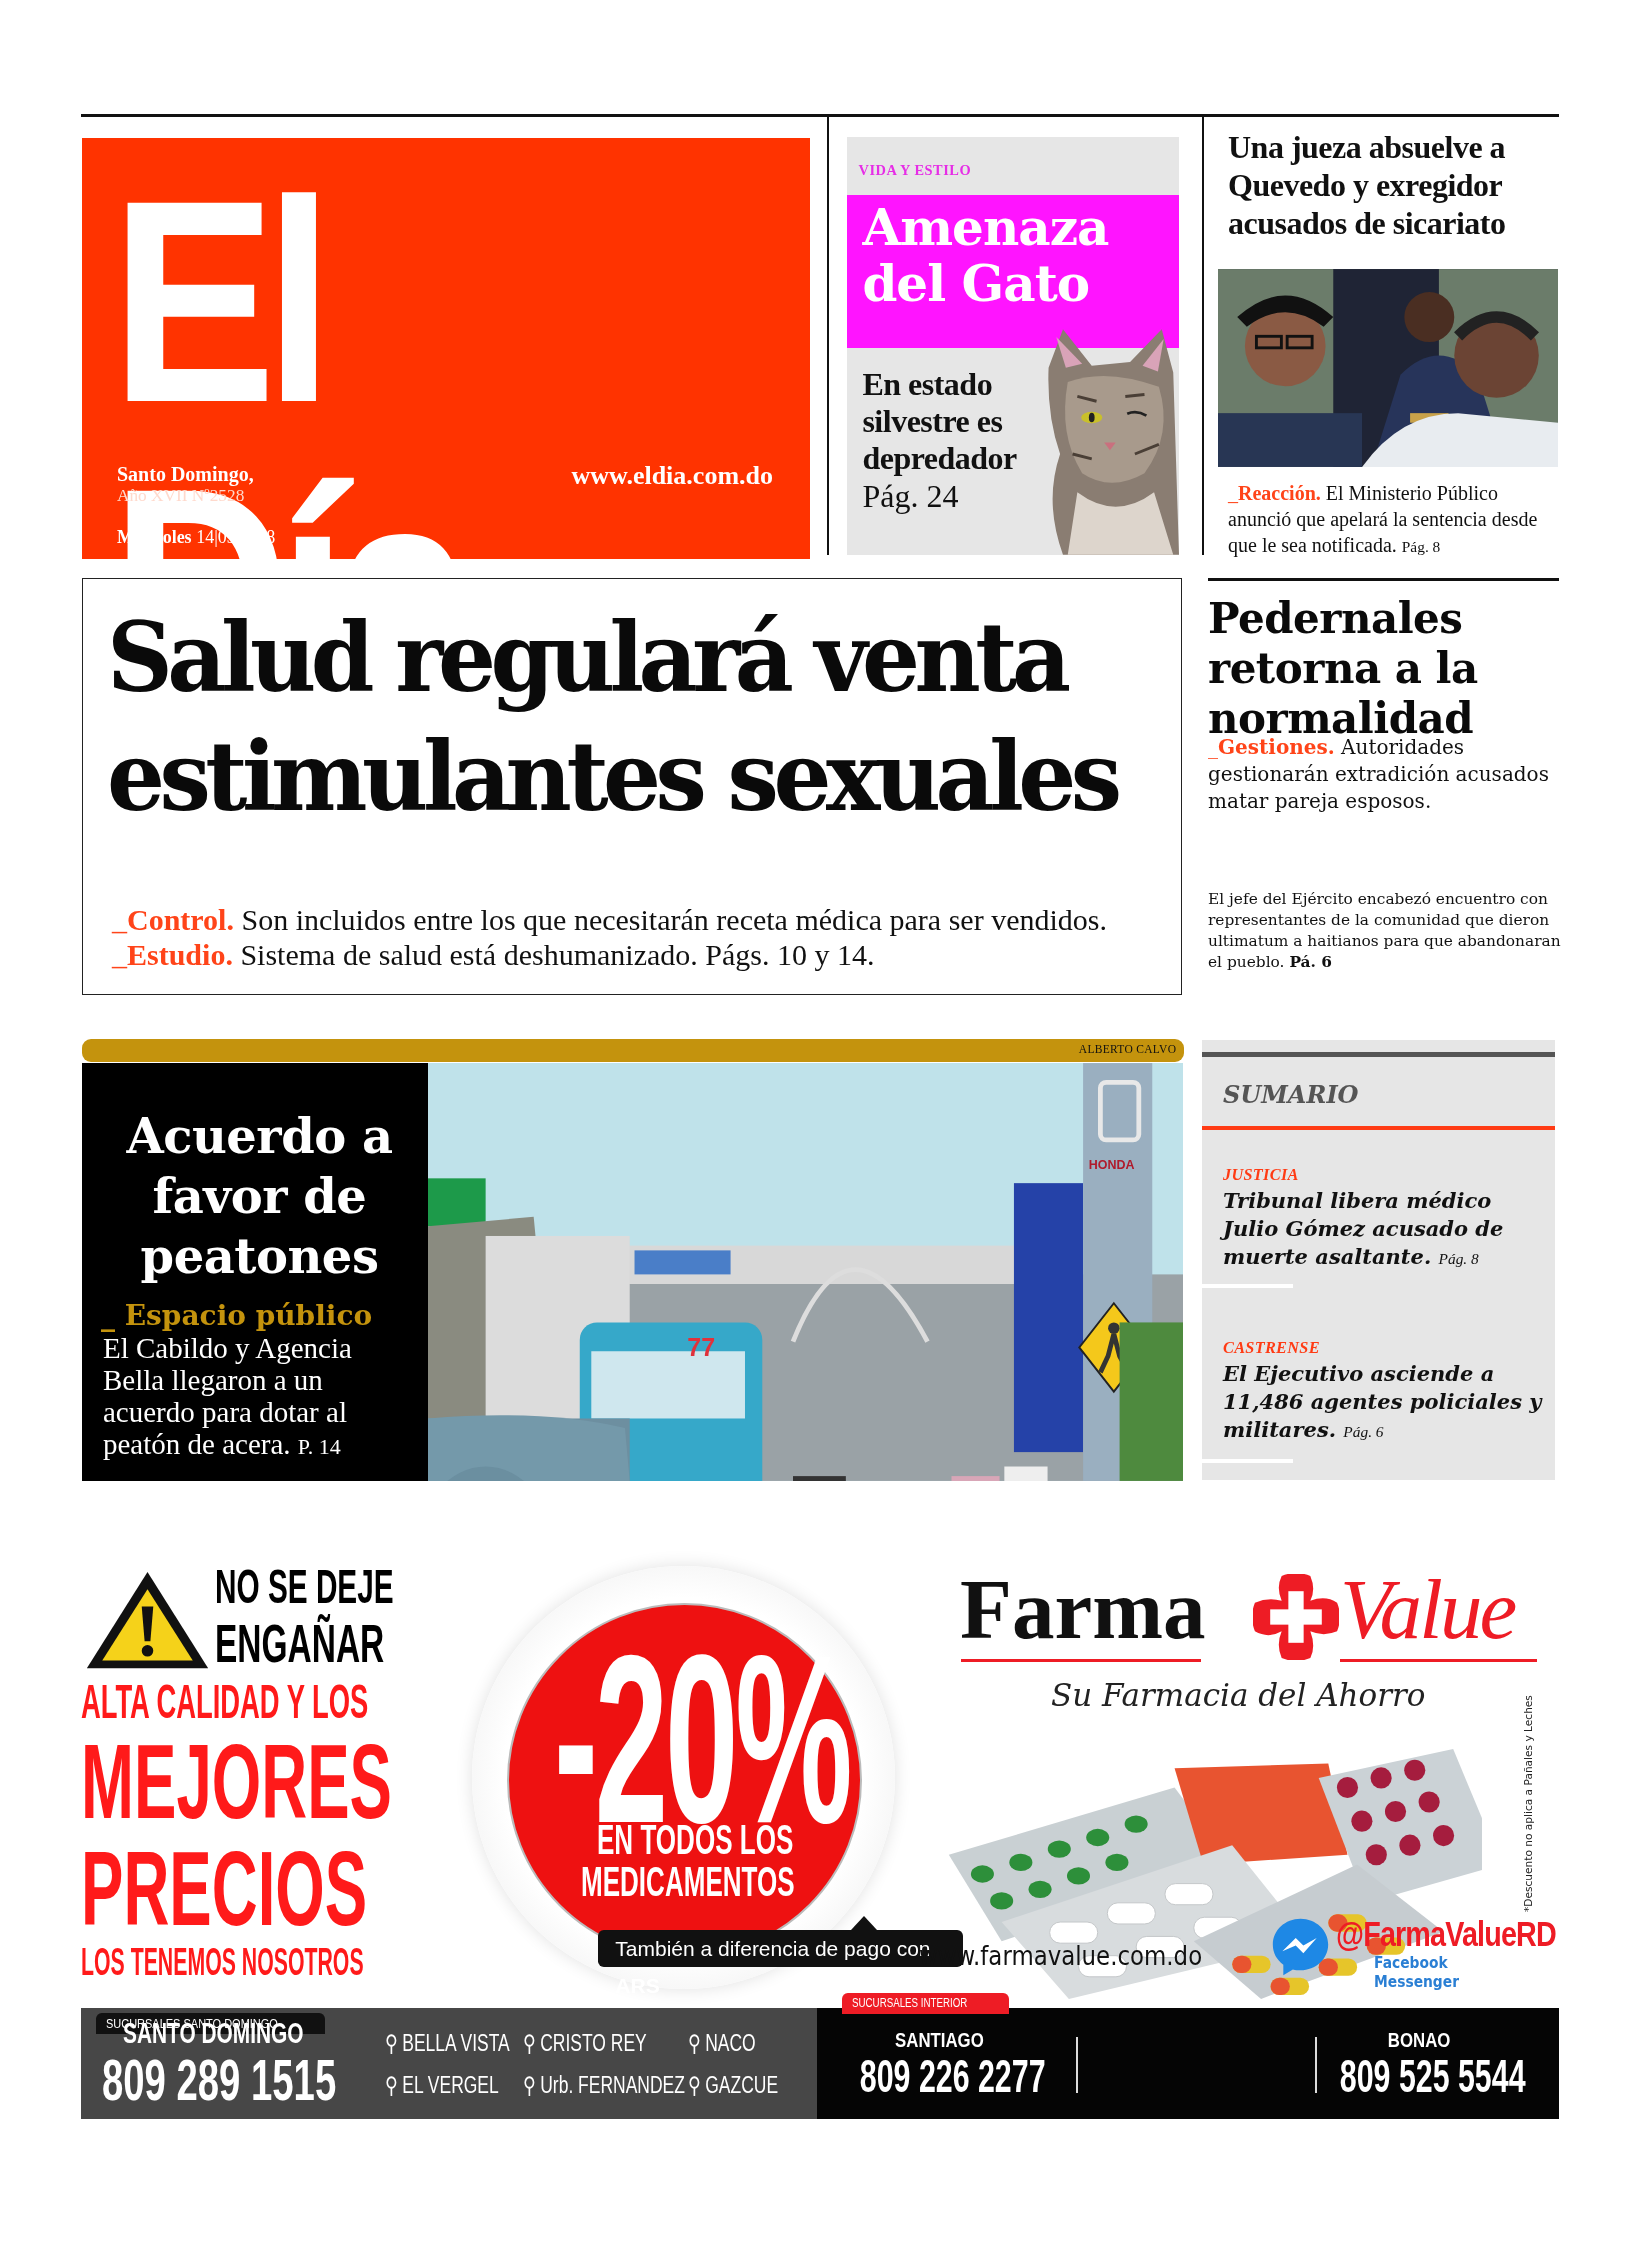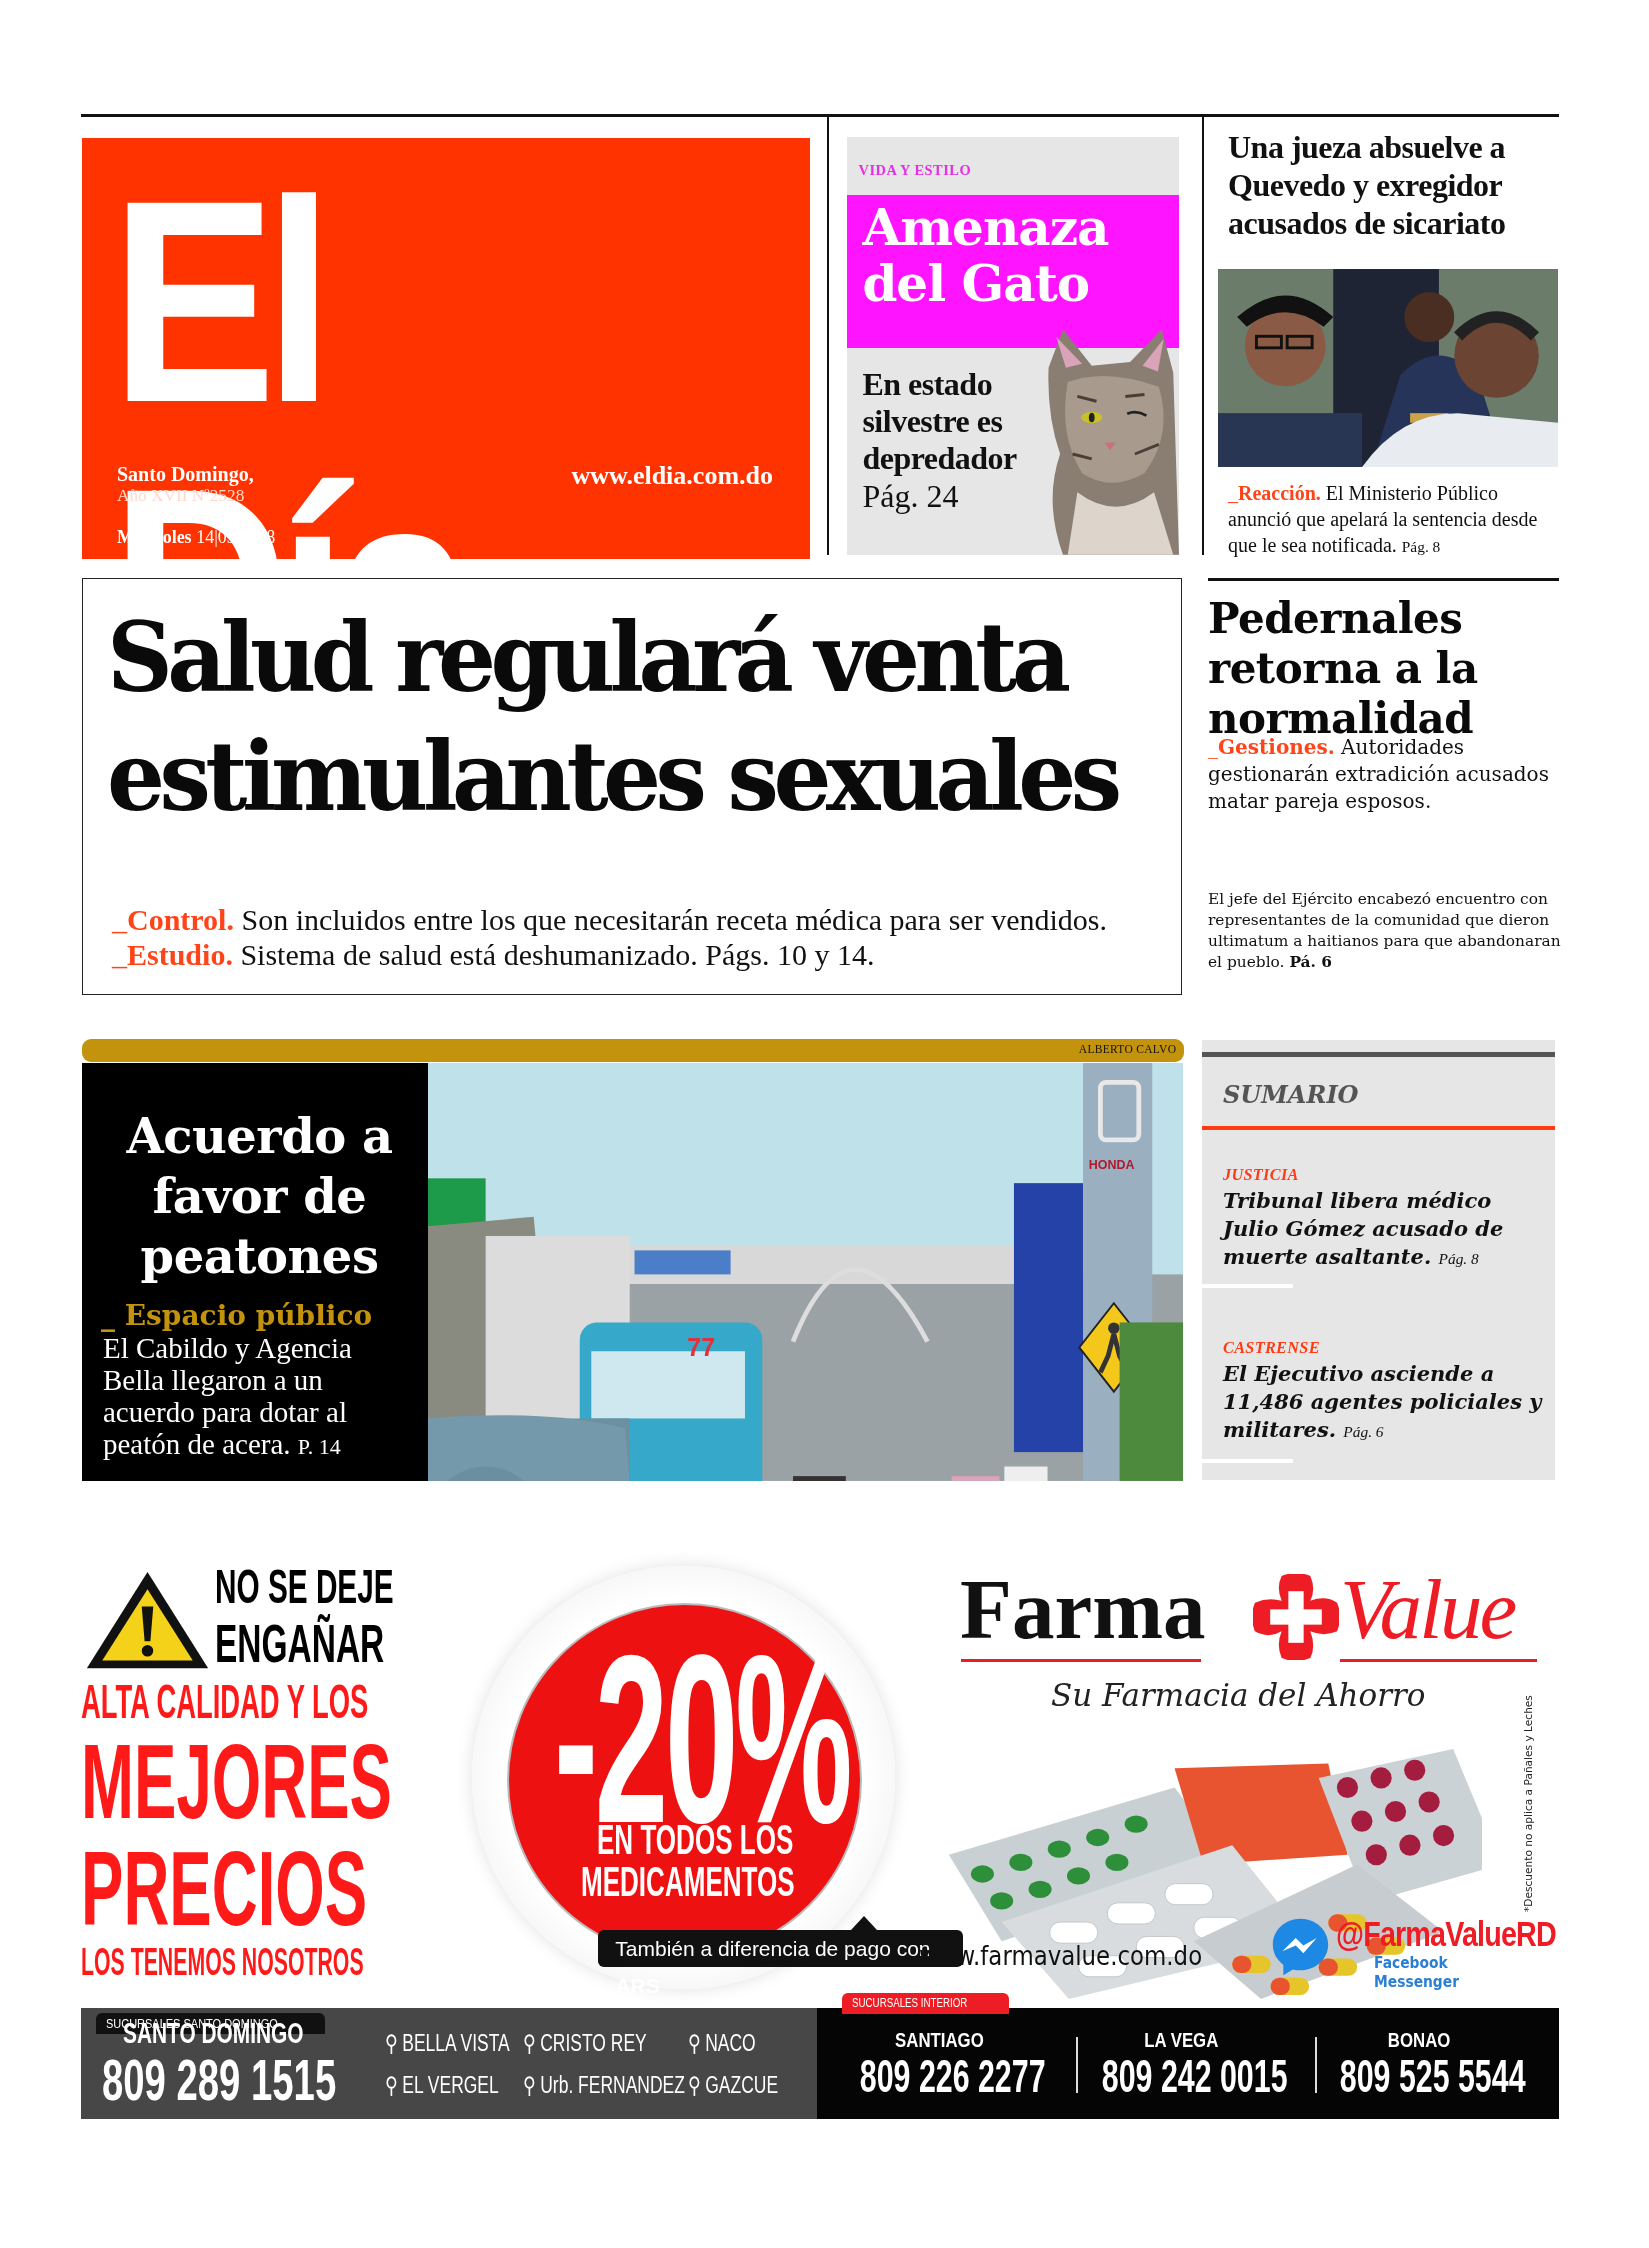--- a/index.html
+++ b/index.html
@@ -373,23 +373,19 @@
   <span class="branch" style="left:607px; top:503px;"><span class="pin">⚲</span><span>NACO</span></span>
   <span class="branch" style="left:304px; top:545px;"><span class="pin">⚲</span><span>EL VERGEL</span></span>
   <span class="branch" style="left:442px; top:545px;"><span class="pin">⚲</span><span>Urb. FERNANDEZ</span></span>
   <span class="branch" style="left:607px; top:545px;"><span class="pin">⚲</span><span>GAZCUE</span></span>
 
   <div class="int-col" style="left:738px;">
     <span class="city">SANTIAGO</span>
     <span class="phone">809 226 2277</span>
   </div>
   <div class="int-sep" style="left:995px;"></div>
-  <div class="int-col" style="left:980px;">
-    <span class="city">LA VEGA</span>
-    <span class="phone">809 242 0015</span>
-  </div>
   <div class="int-sep" style="left:1234px;"></div>
   <div class="int-col" style="left:1218px;">
     <span class="city">BONAO</span>
     <span class="phone">809 525 5544</span>
   </div>
 </div>
 
 
 </body></html>

